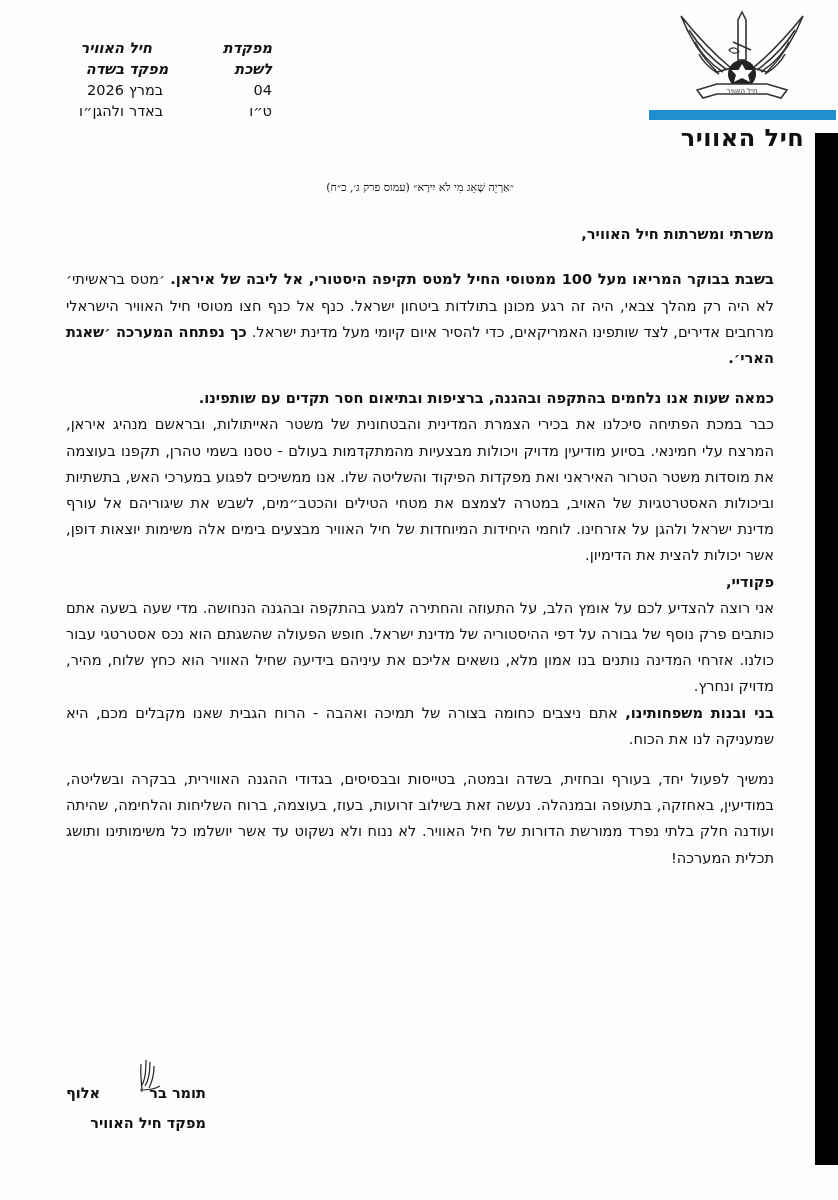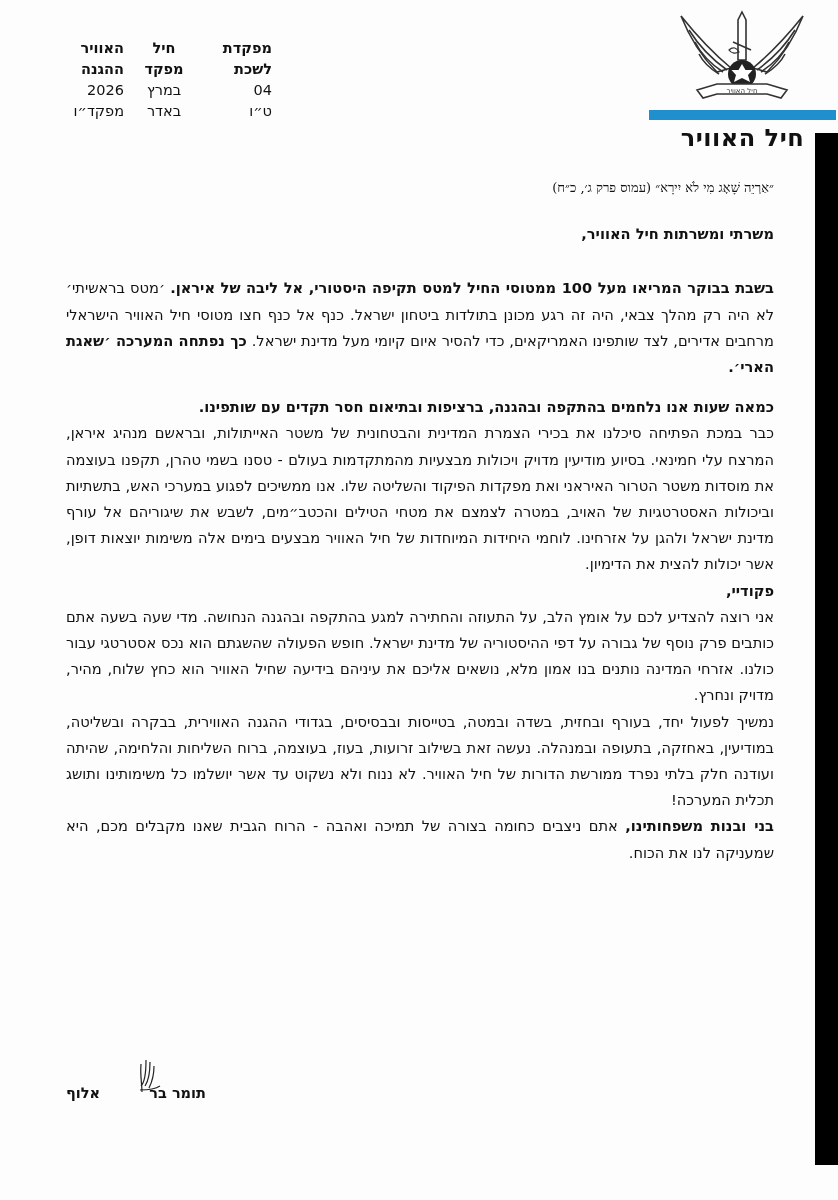--- a/index.html
+++ b/index.html
@@ -7,35 +7,35 @@
     body { position: relative; font-family: "DejaVu Sans", "Liberation Sans", sans-serif; color: #111; }
 
     .page { position: absolute; left: 0; top: 0; width: 838px; height: 1200px; background: #fdfdfd; }
 
     .side-bar { position: absolute; left: 815px; top: 133px; width: 23px; height: 1032px; background: #000; }
 
     
     .header-table { position: absolute; left: 66px; top: 38px; width: 206px; direction: rtl; }
     .header-row { display: flex; justify-content: space-between; height: 21px; font-size: 14.5px; line-height: 21px; }
     .header-row span { white-space: nowrap; }
-    .header-row.bold span { font-weight: bold; }
+    .header-row.bold span { font-weight: bold; font-style: italic; }
     .header-row .c1 { width: 58px; text-align: right; }
-    .header-row .c2 { width: 70px; text-align: center; }
+    .header-row .c2 { width: 70px; text-align: left; }
     .header-row .c3 { width: 68px; text-align: right; }
 
     
     .logo { position: absolute; left: 649px; top: 6px; width: 186px; height: 140px; }
     .logo svg { position: absolute; left: 20px; top: 0px; }
     .logo-bar { position: absolute; left: 0; top: 104px; width: 187px; height: 10px; background: #1f8fcd; }
     .logo-text { position: absolute; left: 0; top: 118px; width: 187px; text-align: center; direction: rtl; font-size: 24px; font-weight: bold; color: #111; letter-spacing: 0.5px; }
 
     
     .content { position: absolute; left: 66px; top: 175px; width: 708px; direction: rtl; text-align: justify; font-size: 14.6px; line-height: 26.2px; }
-    .verse { text-align: right; font-family: "DejaVu Serif", "Liberation Serif", serif; font-size: 13px; margin-bottom: 20px; }
-    .greeting { font-weight: bold; margin-bottom: 28px; }
+    .verse { text-align: center; font-family: "DejaVu Serif", "Liberation Serif", serif; font-size: 11px; margin-bottom: 20px; }
+    .greeting { font-weight: bold; margin-bottom: 19px; }
     .para { margin-bottom: 14px; }
     .para.tight { margin-bottom: 0; }
     .bold { font-weight: bold; }
     .para p { text-align-last: right; }
 
     
     .signature { position: absolute; left: 66px; top: 1078px; width: 140px; direction: rtl; font-size: 14.5px; font-weight: bold; }
     .sig-line { display: flex; justify-content: space-between; height: 30px; line-height: 30px; }
     .sig-name { position: relative; margin-left: 25px; }
     .sig-scrawl { position: absolute; left: 70px; top: -22px; }
@@ -49,31 +49,31 @@
 
   <div class="header-table">
     <div class="header-row bold">
       <span class="c3">מפקדת</span>
       <span class="c2">חיל</span>
       <span class="c1">האוויר</span>
     </div>
     <div class="header-row bold">
       <span class="c3">לשכת</span>
       <span class="c2">מפקד</span>
-      <span class="c1">ההגנה</span>
+      <span class="c1">בשדה</span>
     </div>
     <div class="header-row">
       <span class="c3">04</span>
       <span class="c2">במרץ</span>
       <span class="c1">2026</span>
     </div>
     <div class="header-row">
       <span class="c3">ט״ו</span>
       <span class="c2">באדר</span>
-      <span class="c1">מפקד״ו</span>
+      <span class="c1">ולהגן״ו</span>
     </div>
   </div>
 
   <div class="logo">
     <svg width="146" height="100" viewBox="0 0 146 100">
 
       <g fill="none" stroke="#333" stroke-width="1.6">
         <path d="M62 62 C45 48, 28 30, 12 10 C20 30, 30 48, 48 66 Z"></path>
         <path d="M58 64 C44 54, 30 40, 20 24"></path>
         <path d="M54 66 C42 58, 32 48, 26 36"></path>
@@ -114,32 +114,35 @@
     <div class="para tight">
       <p><span>כבר במכת הפתיחה סיכלנו את בכירי הצמרת המדינית והבטחונית של משטר האייתולות, ובראשם מנהיג איראן, המרצח עלי חמינאי. בסיוע מודיעין מדויק ויכולות מבצעיות מהמתקדמות בעולם - טסנו בשמי טהרן, תקפנו בעוצמה את מוסדות משטר הטרור האיראני ואת מפקדות הפיקוד והשליטה שלו. אנו ממשיכים לפגוע במערכי האש, בתשתיות וביכולות האסטרטגיות של האויב, במטרה לצמצם את מטחי הטילים והכטב״מים, לשבש את שיגוריהם אל עורף מדינת ישראל ולהגן על אזרחינו. לוחמי היחידות המיוחדות של חיל האוויר מבצעים בימים אלה משימות יוצאות דופן, אשר יכולות להצית את הדימיון.</span></p>
     </div>
 
     <div class="para tight">
       <p><span class="bold">פקודיי,</span></p>
     </div>
     <div class="para tight">
       <p><span>אני רוצה להצדיע לכם על אומץ הלב, על התעוזה והחתירה למגע בהתקפה ובהגנה הנחושה. מדי שעה בשעה אתם כותבים פרק נוסף של גבורה על דפי ההיסטוריה של מדינת ישראל. חופש הפעולה שהשגתם הוא נכס אסטרטגי עבור כולנו. אזרחי המדינה נותנים בנו אמון מלא, נושאים אליכם את עיניהם בידיעה שחיל האוויר הוא כחץ שלוח, מהיר, מדויק ונחרץ.</span></p>
     </div>
+    <div class="para">
+      <p><span class="bold">בני ובנות משפחותינו,</span><span> אתם ניצבים כחומה בצורה של תמיכה ואהבה - הרוח הגבית שאנו מקבלים מכם, היא שמעניקה לנו את הכוח.</span></p>
+    </div>
+
     <div class="para tight">
       <p><span>נמשיך לפעול יחד, בעורף ובחזית, בשדה ובמטה, בטייסות ובבסיסים, בגדודי ההגנה האווירית, בבקרה ובשליטה, במודיעין, באחזקה, בתעופה ובמנהלה. נעשה זאת בשילוב זרועות, בעוז, בעוצמה, ברוח השליחות והלחימה, שהיתה ועודנה חלק בלתי נפרד ממורשת הדורות של חיל האוויר. לא ננוח ולא נשקוט עד אשר יושלמו כל משימותינו ותושג תכלית המערכה!</span></p>
-    </div>
-
-    <div class="para">
-      <p><span class="bold">בני ובנות משפחותינו,</span><span> אתם ניצבים כחומה בצורה של תמיכה ואהבה - הרוח הגבית שאנו מקבלים מכם, היא שמעניקה לנו את הכוח.</span></p>
     </div>
   </div>
 
   <div class="signature">
     <div class="sig-line">
       <span class="sig-name">תומר בר</span>
       <span>אלוף</span>
     </div>
     <svg class="sig-scrawl" width="28" height="40" viewBox="0 0 28 40">
       <path d="M6 36 C6 28, 4 20, 5 8 M5 30 C9 26, 10 18, 10 4 M9 30 C13 24, 14 16, 14 6 M13 32 C16 26, 18 20, 18 10 M4 34 C10 34, 18 34, 24 30" fill="none" stroke="#222" stroke-width="1.2"></path>
     </svg>
+    <div class="sig-line">
+      <span>מפקד חיל האוויר</span>
+    </div>
   </div>
 
 </div>
 
 </body></html>

